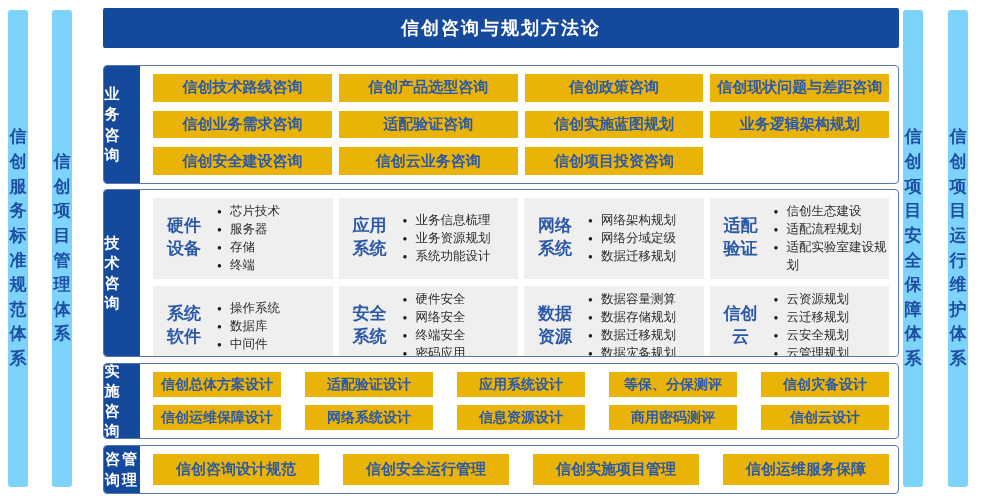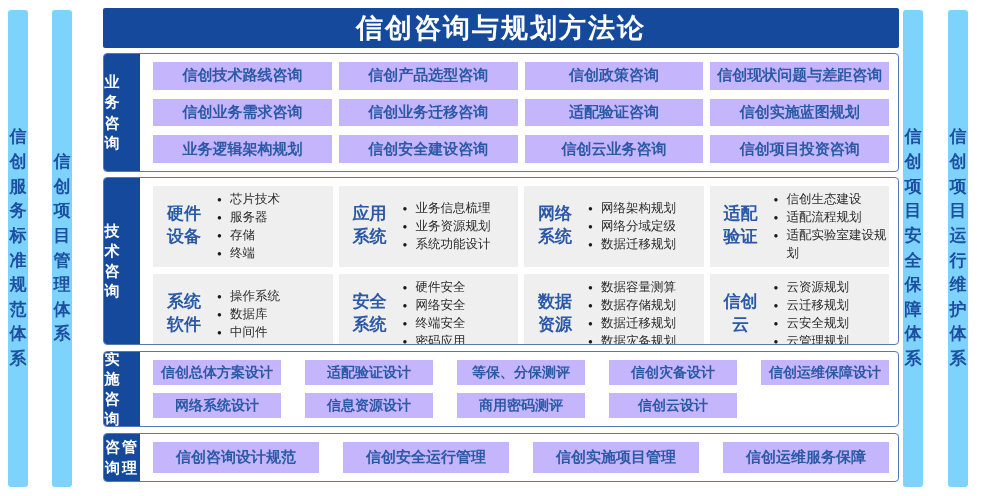--- a/index.html
+++ b/index.html
@@ -16,37 +16,37 @@
   #bar-1 { left:8px;   }
   #bar-2 { left:52px;  }
   #bar-3 { left:903px; }
   #bar-4 { left:948px; }
 
   
   .main { position:absolute; left:103px; top:8px; width:796px; }
 
   .title-bar { height:40px; background:#15499B; border-radius:2px;
                display:flex; align-items:center; justify-content:center;
-               color:#ffffff; font-size:27px; font-weight:bold; letter-spacing:2px;
-               margin-bottom:5px; }
+               color:#ffffff; font-size:18px; font-weight:bold; letter-spacing:2px;
+               margin-bottom:17px; }
 
   .sec { position:relative; background:#ffffff; border:1px solid #5577B8;
          border-radius:4px; overflow:hidden; }
   .sec-label { position:absolute; left:0; top:0; bottom:0; width:36px;
                background:#15499B; display:flex; align-items:center; 
                color:#ffffff; font-weight:bold; font-size:15px; }
   .sec-label .v { width:16px; line-height:1.35; text-align:center; word-break:break-all; }
   .sec-label .v.two-col { width:36px; letter-spacing:2px; }
 
   
   #sec-business { height:119px; margin-bottom:5px; }
   #sec-business .grid { height:100%; padding:8px 9px 8px 49px;
       display:grid; grid-template-columns:repeat(4,1fr); grid-template-rows:repeat(3,1fr);
       gap:9px 7px; }
-  .g-item { background:#c4b5fd; display:flex; align-items:center; justify-content:center;
+  .g-item { background:#eab308; display:flex; align-items:center; justify-content:center;
             color:#2B59A6; font-weight:bold; font-size:15px; white-space:nowrap; }
 
   
   #sec-tech { height:168px; margin-bottom:6px; }
   #sec-tech .grid { height:100%; padding:8px 9px 8px 49px;
       display:grid; grid-template-columns:repeat(4,1fr); grid-template-rows:repeat(2,1fr);
       gap:7px 6px; }
   .t-cell { background:#EFEFEF; display:flex; align-items:center; padding:4px 2px 4px 10px; }
   .t-title { width:42px; min-width:42px; margin-right:12px; color:#2B59A6;
              font-weight:bold; font-size:17px; line-height:1.35; text-align:center;
@@ -95,21 +95,20 @@
     <div class="sec" id="sec-business">
       <div class="sec-label">
         <span class="v">业务咨询</span>
       </div>
       <div class="grid">
           <div class="g-item">信创技术路线咨询</div>
           <div class="g-item">信创产品选型咨询</div>
           <div class="g-item">信创政策咨询</div>
           <div class="g-item">信创现状问题与差距咨询</div>
           <div class="g-item">信创业务需求咨询</div>
-          <div class="g-item">信创业务迁移咨询</div>
           <div class="g-item">适配验证咨询</div>
           <div class="g-item">信创实施蓝图规划</div>
           <div class="g-item">业务逻辑架构规划</div>
           <div class="g-item">信创安全建设咨询</div>
           <div class="g-item">信创云业务咨询</div>
           <div class="g-item">信创项目投资咨询</div>
         </div>
     </div>
 
     <div class="sec" id="sec-tech">
@@ -188,20 +187,21 @@
       </div>
     </div>
 
     <div class="sec" id="sec-impl">
       <div class="sec-label">
         <span class="v">实施咨询</span>
       </div>
       <div class="grid">
           <div class="g-item">信创总体方案设计</div>
           <div class="g-item">适配验证设计</div>
+          <div class="g-item">应用系统设计</div>
           <div class="g-item">等保、分保测评</div>
           <div class="g-item">信创灾备设计</div>
           <div class="g-item">信创运维保障设计</div>
           <div class="g-item">网络系统设计</div>
           <div class="g-item">信息资源设计</div>
           <div class="g-item">商用密码测评</div>
           <div class="g-item">信创云设计</div>
         </div>
     </div>
 

